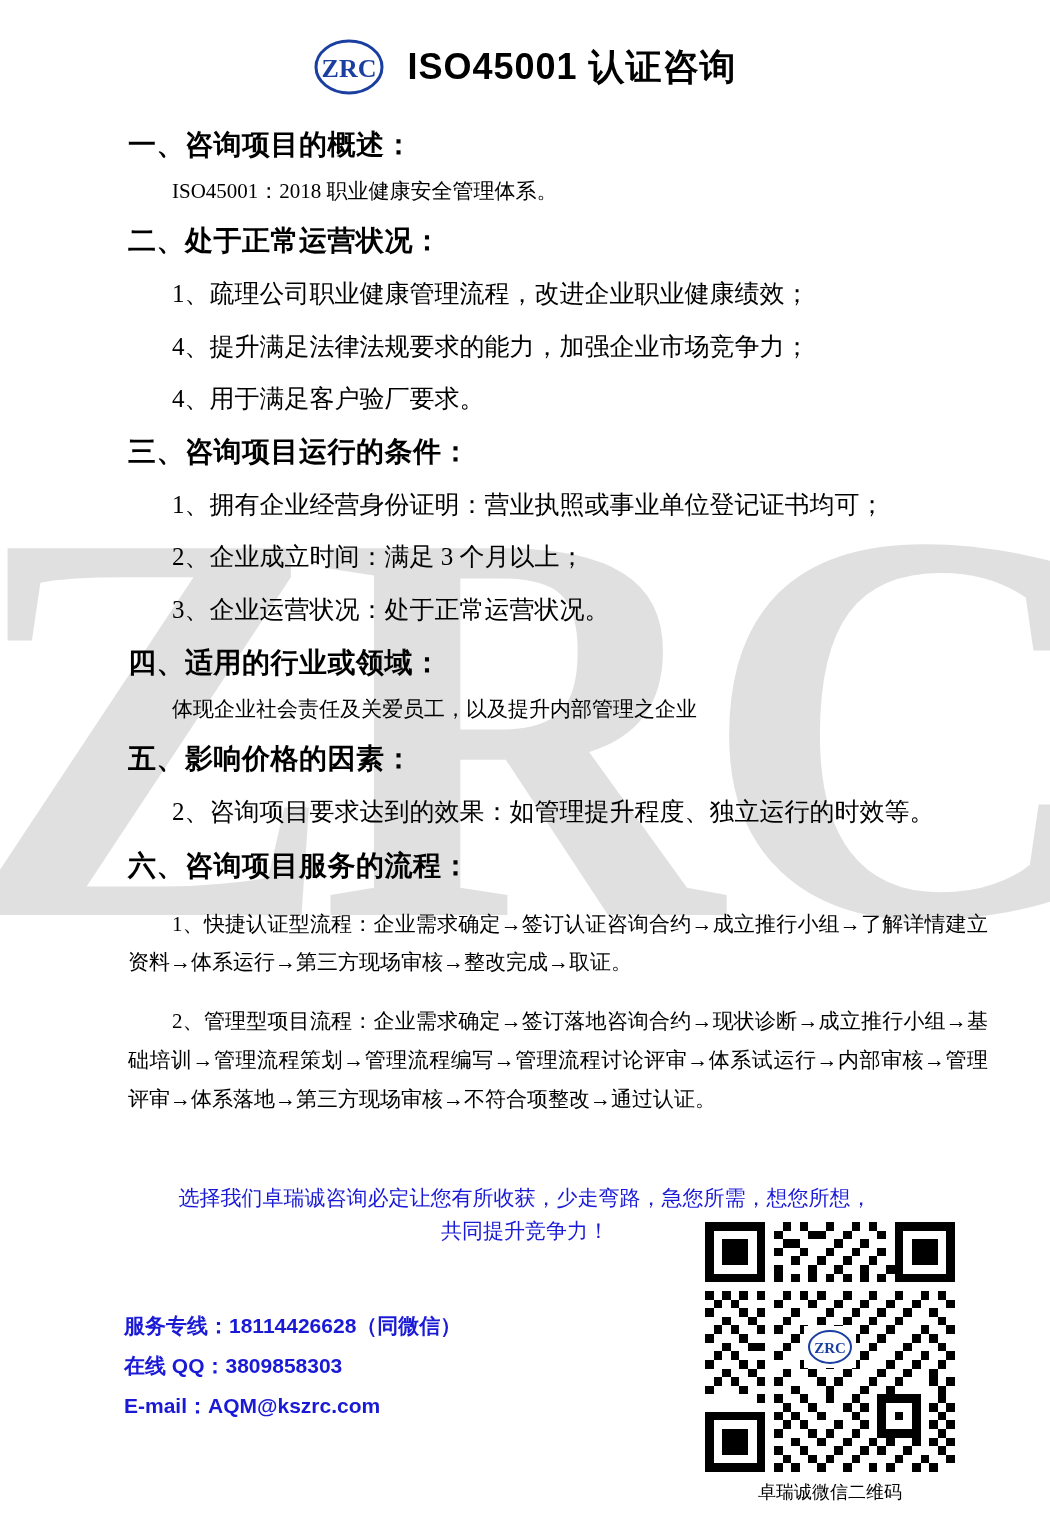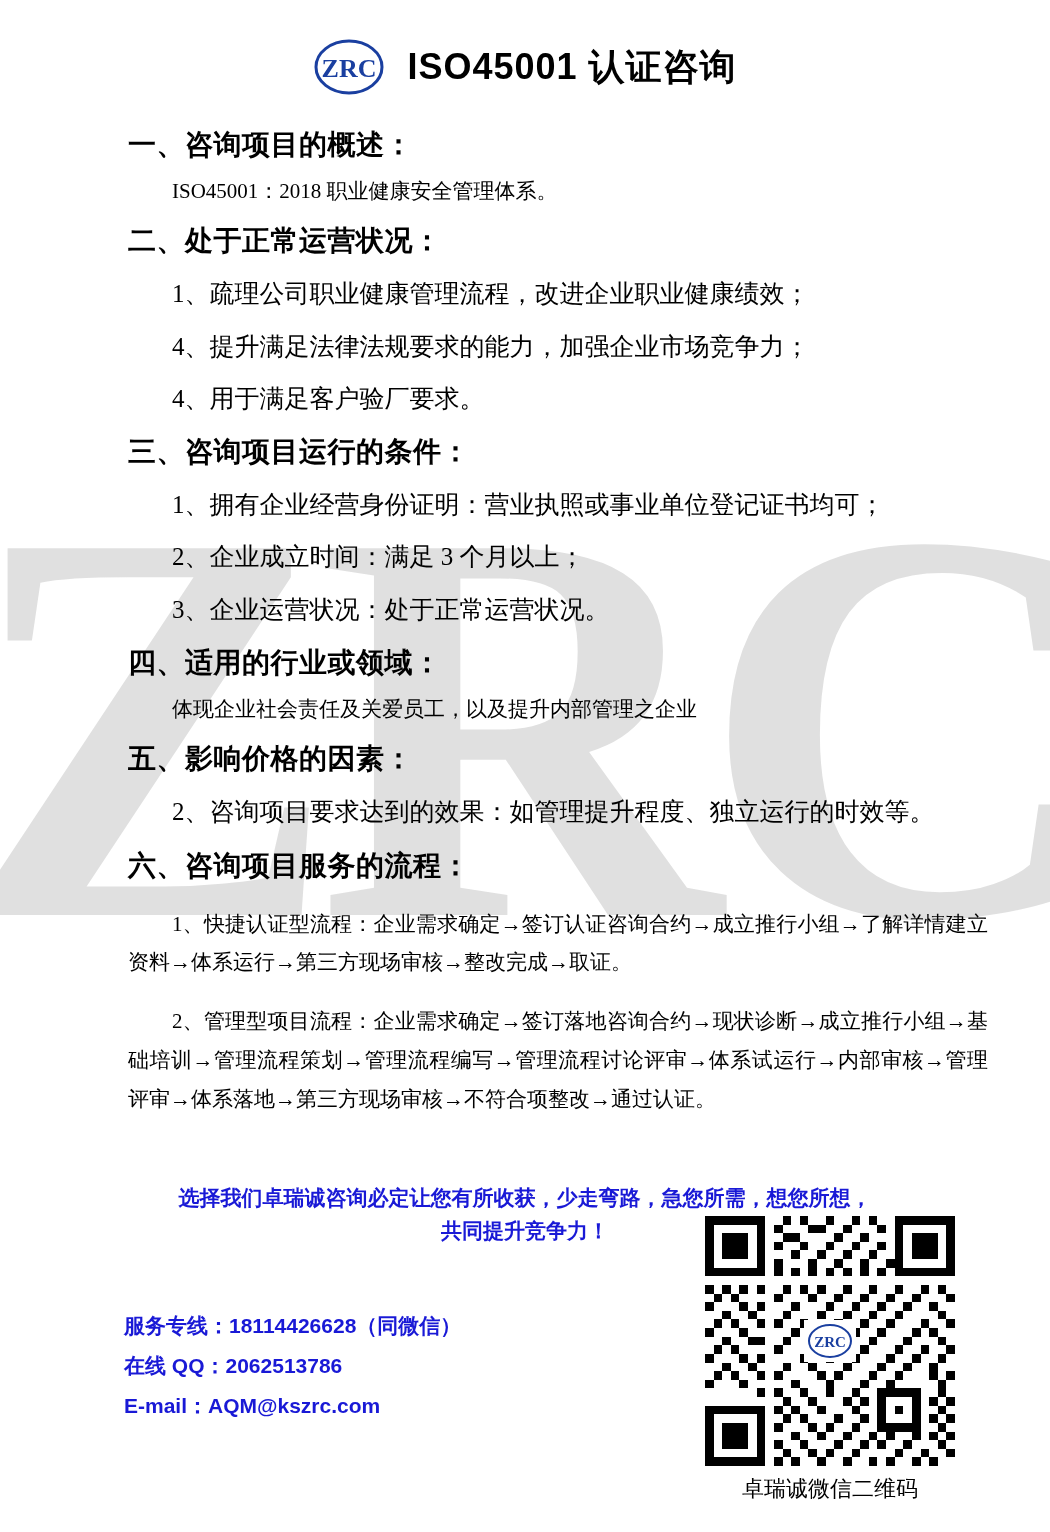--- a/index.html
+++ b/index.html
@@ -102,21 +102,21 @@
     margin: 20px 0;
     line-height: 1.85;
     text-align: justify;
   }
 
   
   .promo {
     margin-top: 62px;
     color: #1919d6;
     font-family: "Liberation Sans", sans-serif;
-    font-weight: bold;
+    font-weight: normal;
     font-size: 21px;
     text-align: center;
     line-height: 1.6;
     padding: 0 40px;
   }
 
   .contact-block {
     margin-top: 58px;
     padding-left: 62px;
     color: #1919d6;
@@ -136,21 +136,21 @@
     z-index: 3;
   }
   .qr-img {
     width: 250px;
     height: 250px;
     margin: 0 auto;
     position: relative;
   }
   .qr-caption {
     margin-top: 8px;
-    font-size: 22px;
+    font-size: 18px;
     font-family: "Liberation Sans", sans-serif;
   }
   .qr-center-logo {
     position: absolute;
     left: 50%;
     top: 50%;
     transform: translate(-50%, -50%);
     width: 52px;
     height: 42px;
     background: #ffffff;
@@ -203,21 +203,21 @@
     <div class="flow-item">1、快捷认证型流程：企业需求确定→签订认证咨询合约→成立推行小组→了解详情建立资料→体系运行→第三方现场审核→整改完成→取证。</div>
     <div class="flow-item">2、管理型项目流程：企业需求确定→签订落地咨询合约→现状诊断→成立推行小组→基础培训→管理流程策划→管理流程编写→管理流程讨论评审→体系试运行→内部审核→管理评审→体系落地→第三方现场审核→不符合项整改→通过认证。</div>
 
     <div class="promo">
       <div>选择我们卓瑞诚咨询必定让您有所收获，少走弯路，急您所需，想您所想，</div>
       <div>共同提升竞争力！</div>
     </div>
 
     <div class="contact-block">
       <div>服务专线：18114426628（同微信）</div>
-      <div>在线 QQ：2062513786</div>
+      <div>在线 QQ：3809858303</div>
       <div>E-mail：AQM@kszrc.com</div>
     </div>
 
   </div>
 
   <div class="qr-wrap">
     <div class="qr-img">
       <svg width="250" height="250" viewBox="0 0 29 29" shape-rendering="crispEdges" xmlns="http://www.w3.org/2000/svg">
         <rect width="29" height="29" fill="#ffffff"></rect>
         <g fill="#000000">

